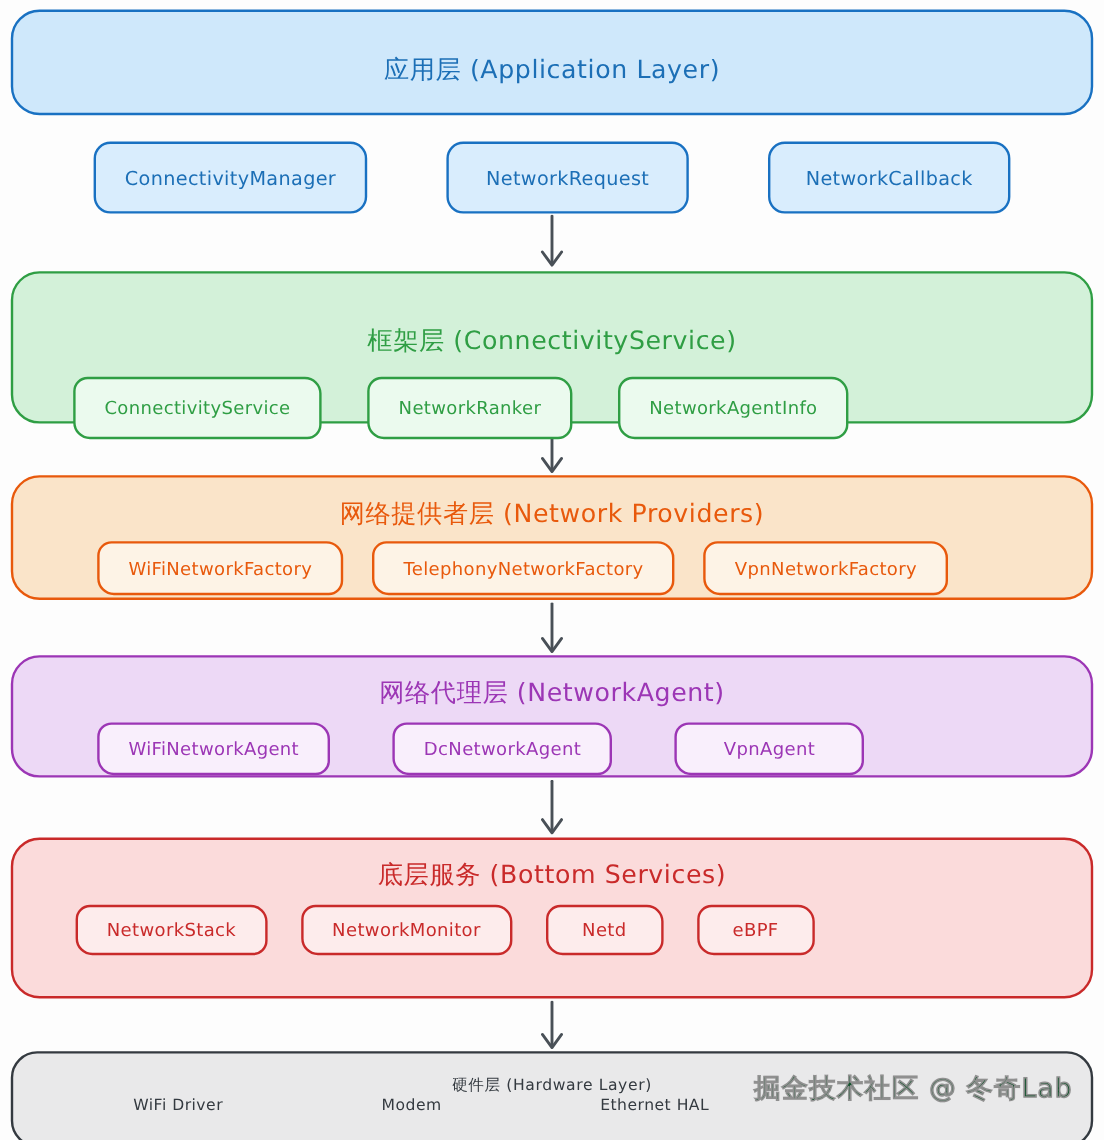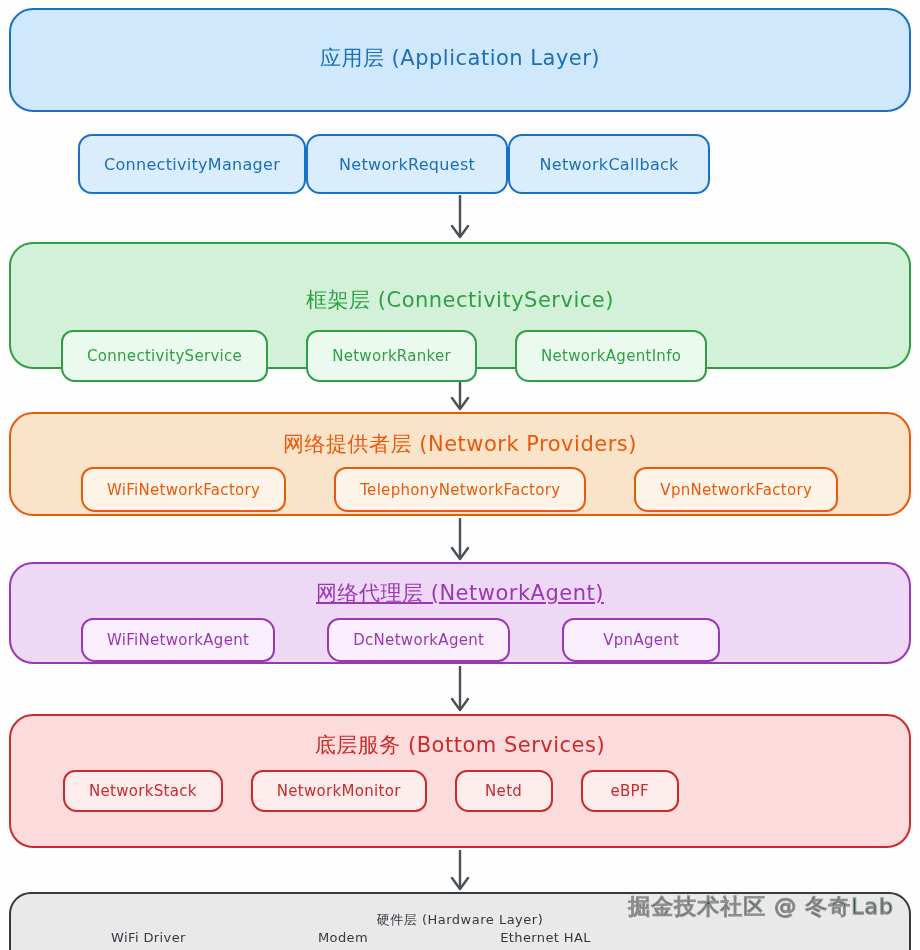--- a/index.html
+++ b/index.html
@@ -30,39 +30,40 @@
     display: flex; align-items: center; justify-content: center;
     border: 2px solid var(--border);
     background: var(--item-fill);
     color: var(--text);
     border-radius: 12px 14px 12px 14px;
     padding: 0 24px;
     font-size: 15px; letter-spacing: 0.3px; white-space: nowrap;
   }
 
   
-  .layer--application { height: 104px; }
+  .layer--application { height: 88px; }
   .layer--application .layer-title { line-height: 96px; }
   .items--application {
     width: 920px; margin: 22px auto 0; padding: 0 78px;
+    justify-content: space-between;
   }
   .items--application .item-box { height: 60px; min-width: 202px; font-size: 16px; border-radius: 14px; border-width: 2.2px; }
 
   .layer--framework { height: 127px; margin-top: 3px; }
   .layer--framework .layer-title { padding-top: 18px; margin-top: 24px; }
   .items--framework { margin: 16px 0 0 50px; gap: 38px; }
   .items--framework .item-box { height: 52px; min-width: 140px; }
 
   .layer--providers { height: 104px; margin-top: 1px; }
   .layer--providers .layer-title { padding-top: 16px; }
-  .items--providers { margin: 9px 0 0 70px; gap: 48px; }
+  .items--providers { margin: 9px 0 0 70px; gap: 24px; }
   .items--providers .item-box { height: 45px; min-width: 160px; }
 
   .layer--agent { height: 102px; margin-top: 1px; }
-  .layer--agent .layer-title { padding-top: 15px; text-decoration: underline; }
+  .layer--agent .layer-title { padding-top: 15px; }
   .items--agent { margin: 11px 0 0 70px; gap: 52px; }
   .items--agent .item-box { height: 44px; min-width: 158px; }
 
   .layer--bottom-services { height: 134px; margin-top: 2px; }
   .layer--bottom-services .layer-title { padding-top: 15px; }
   .items--bottom-services { margin: 11px 0 0 52px; gap: 28px; }
   .items--bottom-services .item-box { height: 42px; min-width: 98px; }
 
   .layer--hardware { height: 80px; margin-top: 1px; border-radius: 22px; }
   .layer--hardware .layer-title { padding-top: 17px; font-size: 13px; }

